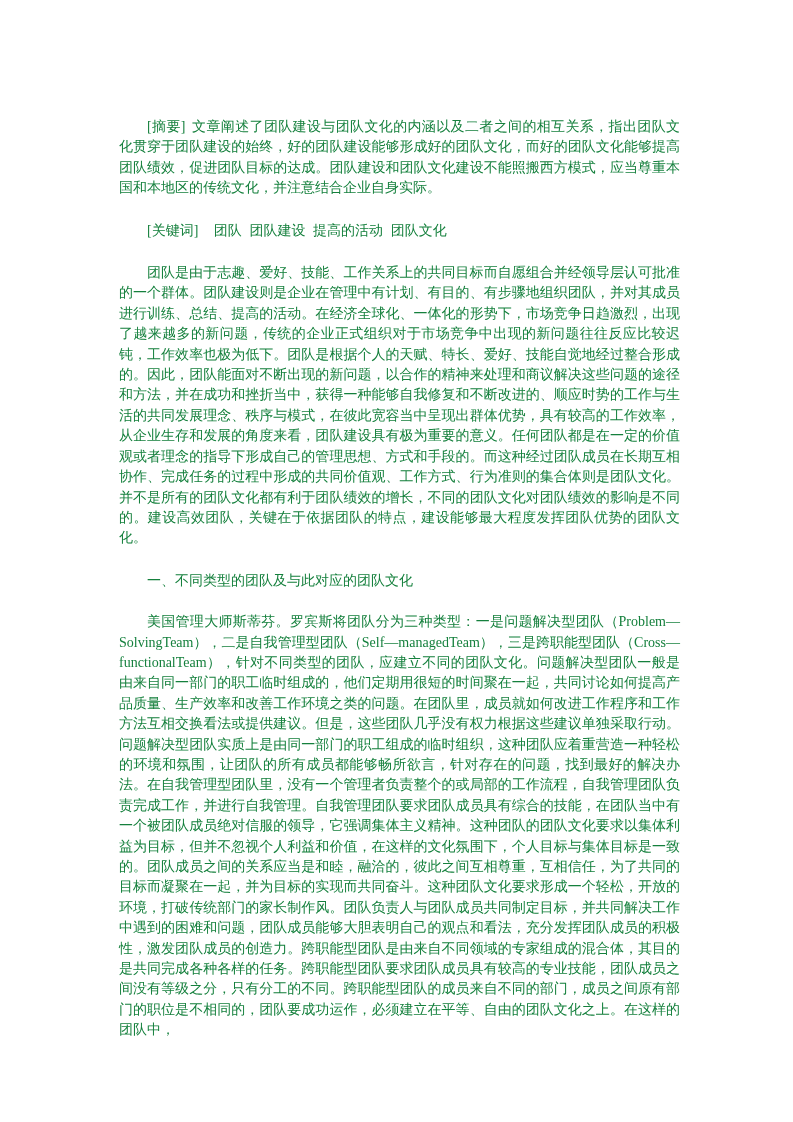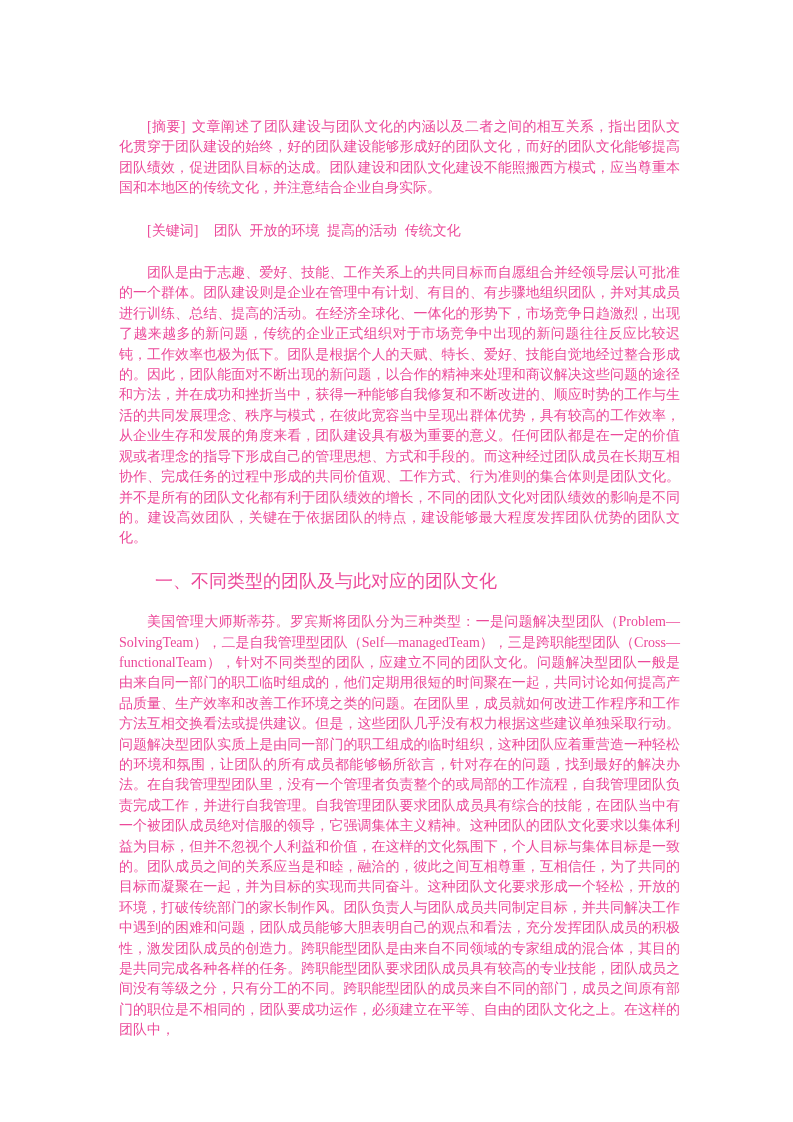--- a/index.html
+++ b/index.html
@@ -15,56 +15,56 @@
     overflow: hidden;
   }
   .text-block {
     position: absolute;
     left: 119px;
     top: 117px;
     width: 561px;
     font-family: "Liberation Serif", "DejaVu Serif", serif;
     font-size: 14px;
     line-height: 20.4px;
-    color: #ec4899;
+    color: #15803d;
     text-align: justify;
   }
   .para {
     margin: 0 0 22px 0;
     text-indent: 2em;
   }
   .abstract-label {
     margin-right: 0.45em;
   }
   .keywords-label {
     margin-right: 1.1em;
   }
   .kw + .kw {
     margin-left: 0.55em;
   }
   .section-heading {
     margin: 2px 0 21px 0;
     text-indent: 2em;
     font-weight: normal;
-    font-size: 18px;
+    font-size: 14px;
     line-height: 20.4px;
   }
 </style>
 </head>
 <body>
 
 <div class="page">
   <div class="text-block">
 
     <p class="para">
       <span class="abstract-label">[摘要]</span><span>文章阐述了团队建设与团队文化的内涵以及二者之间的相互关系，指出团队文化贯穿于团队建设的始终，好的团队建设能够形成好的团队文化，而好的团队文化能够提高团队绩效，促进团队目标的达成。团队建设和团队文化建设不能照搬西方模式，应当尊重本国和本地区的传统文化，并注意结合企业自身实际。</span>
     </p>
 
     <p class="para">
-      <span class="keywords-label">[关键词]</span><span class="kw">团队</span><span class="kw">开放的环境</span><span class="kw">提高的活动</span><span class="kw">传统文化</span>
+      <span class="keywords-label">[关键词]</span><span class="kw">团队</span><span class="kw">团队建设</span><span class="kw">提高的活动</span><span class="kw">团队文化</span>
     </p>
 
     <p class="para">团队是由于志趣、爱好、技能、工作关系上的共同目标而自愿组合并经领导层认可批准的一个群体。团队建设则是企业在管理中有计划、有目的、有步骤地组织团队，并对其成员进行训练、总结、提高的活动。在经济全球化、一体化的形势下，市场竞争日趋激烈，出现了越来越多的新问题，传统的企业正式组织对于市场竞争中出现的新问题往往反应比较迟钝，工作效率也极为低下。团队是根据个人的天赋、特长、爱好、技能自觉地经过整合形成的。因此，团队能面对不断出现的新问题，以合作的精神来处理和商议解决这些问题的途径和方法，并在成功和挫折当中，获得一种能够自我修复和不断改进的、顺应时势的工作与生活的共同发展理念、秩序与模式，在彼此宽容当中呈现出群体优势，具有较高的工作效率，从企业生存和发展的角度来看，团队建设具有极为重要的意义。任何团队都是在一定的价值观或者理念的指导下形成自己的管理思想、方式和手段的。而这种经过团队成员在长期互相协作、完成任务的过程中形成的共同价值观、工作方式、行为准则的集合体则是团队文化。并不是所有的团队文化都有利于团队绩效的增长，不同的团队文化对团队绩效的影响是不同的。建设高效团队，关键在于依据团队的特点，建设能够最大程度发挥团队优势的团队文化。</p>
 
     <h2 class="section-heading">一、不同类型的团队及与此对应的团队文化</h2>
 
     <p class="para">美国管理大师斯蒂芬。罗宾斯将团队分为三种类型：一是问题解决型团队（Problem—SolvingTeam），二是自我管理型团队（Self—managedTeam），三是跨职能型团队（Cross—functionalTeam），针对不同类型的团队，应建立不同的团队文化。问题解决型团队一般是由来自同一部门的职工临时组成的，他们定期用很短的时间聚在一起，共同讨论如何提高产品质量、生产效率和改善工作环境之类的问题。在团队里，成员就如何改进工作程序和工作方法互相交换看法或提供建议。但是，这些团队几乎没有权力根据这些建议单独采取行动。问题解决型团队实质上是由同一部门的职工组成的临时组织，这种团队应着重营造一种轻松的环境和氛围，让团队的所有成员都能够畅所欲言，针对存在的问题，找到最好的解决办法。在自我管理型团队里，没有一个管理者负责整个的或局部的工作流程，自我管理团队负责完成工作，并进行自我管理。自我管理团队要求团队成员具有综合的技能，在团队当中有一个被团队成员绝对信服的领导，它强调集体主义精神。这种团队的团队文化要求以集体利益为目标，但并不忽视个人利益和价值，在这样的文化氛围下，个人目标与集体目标是一致的。团队成员之间的关系应当是和睦，融洽的，彼此之间互相尊重，互相信任，为了共同的目标而凝聚在一起，并为目标的实现而共同奋斗。这种团队文化要求形成一个轻松，开放的环境，打破传统部门的家长制作风。团队负责人与团队成员共同制定目标，并共同解决工作中遇到的困难和问题，团队成员能够大胆表明自己的观点和看法，充分发挥团队成员的积极性，激发团队成员的创造力。跨职能型团队是由来自不同领域的专家组成的混合体，其目的是共同完成各种各样的任务。跨职能型团队要求团队成员具有较高的专业技能，团队成员之间没有等级之分，只有分工的不同。跨职能型团队的成员来自不同的部门，成员之间原有部门的职位是不相同的，团队要成功运作，必须建立在平等、自由的团队文化之上。在这样的团队中，</p>
 
   </div>
 </div>

